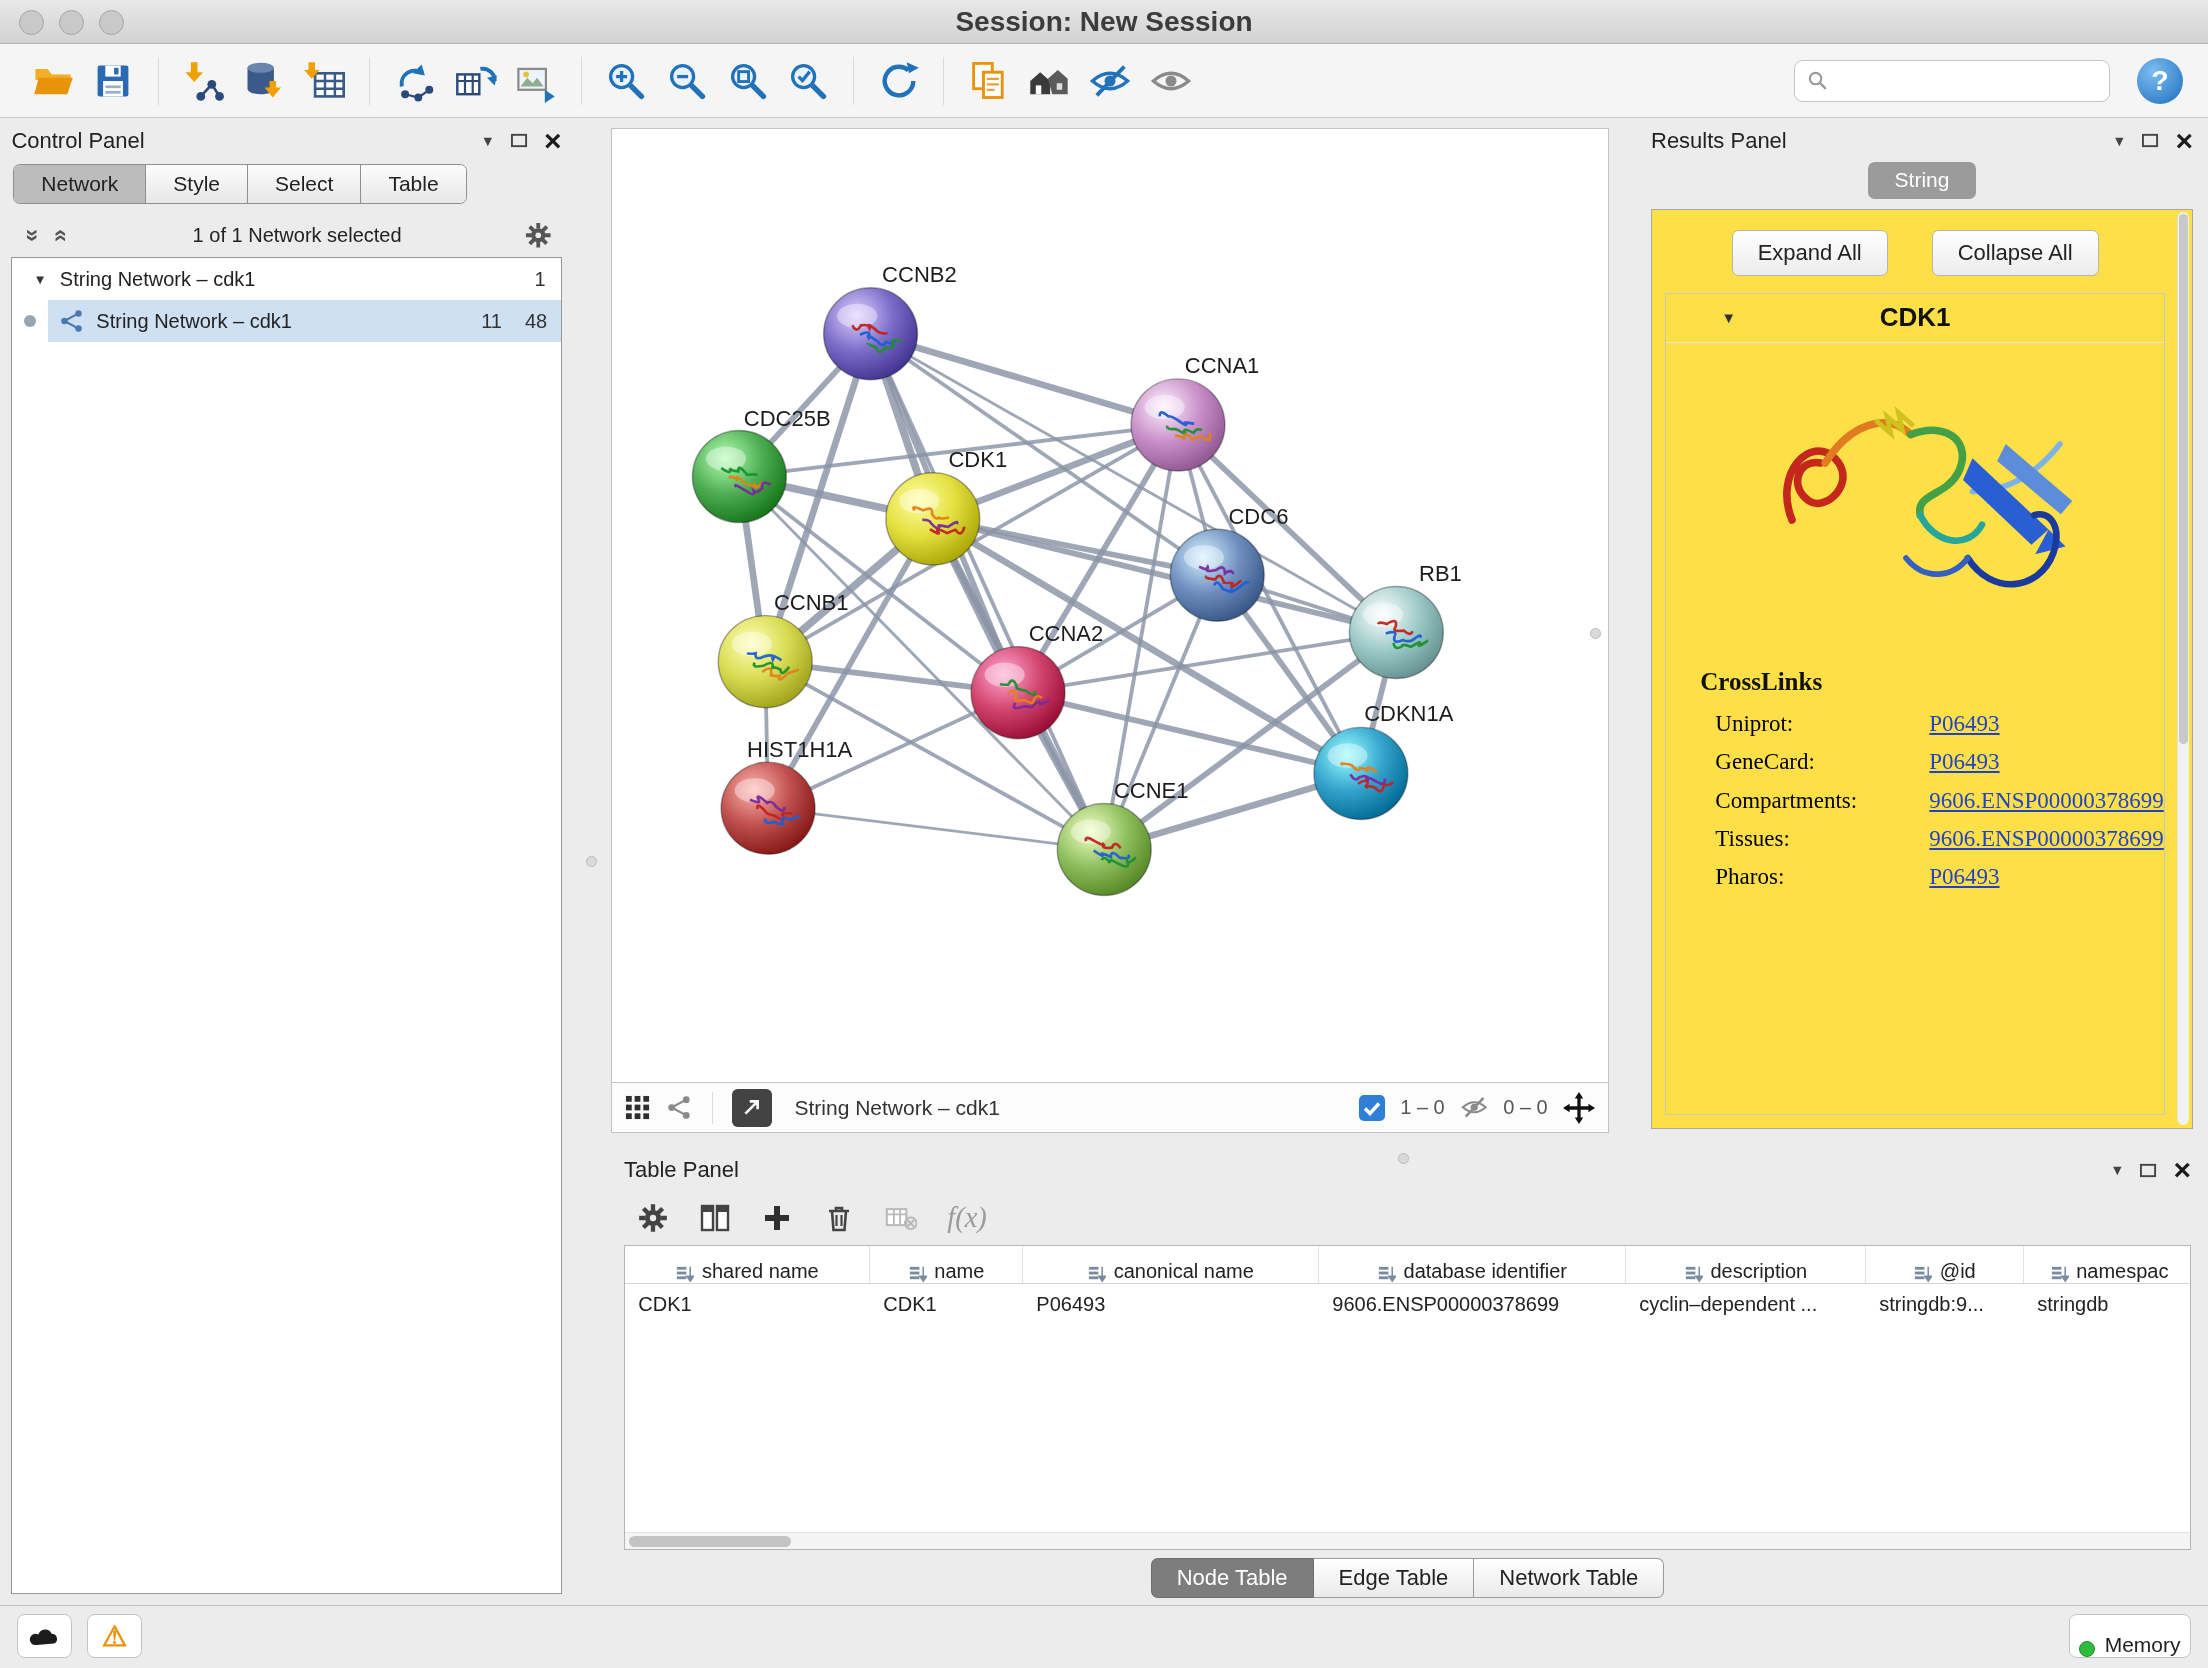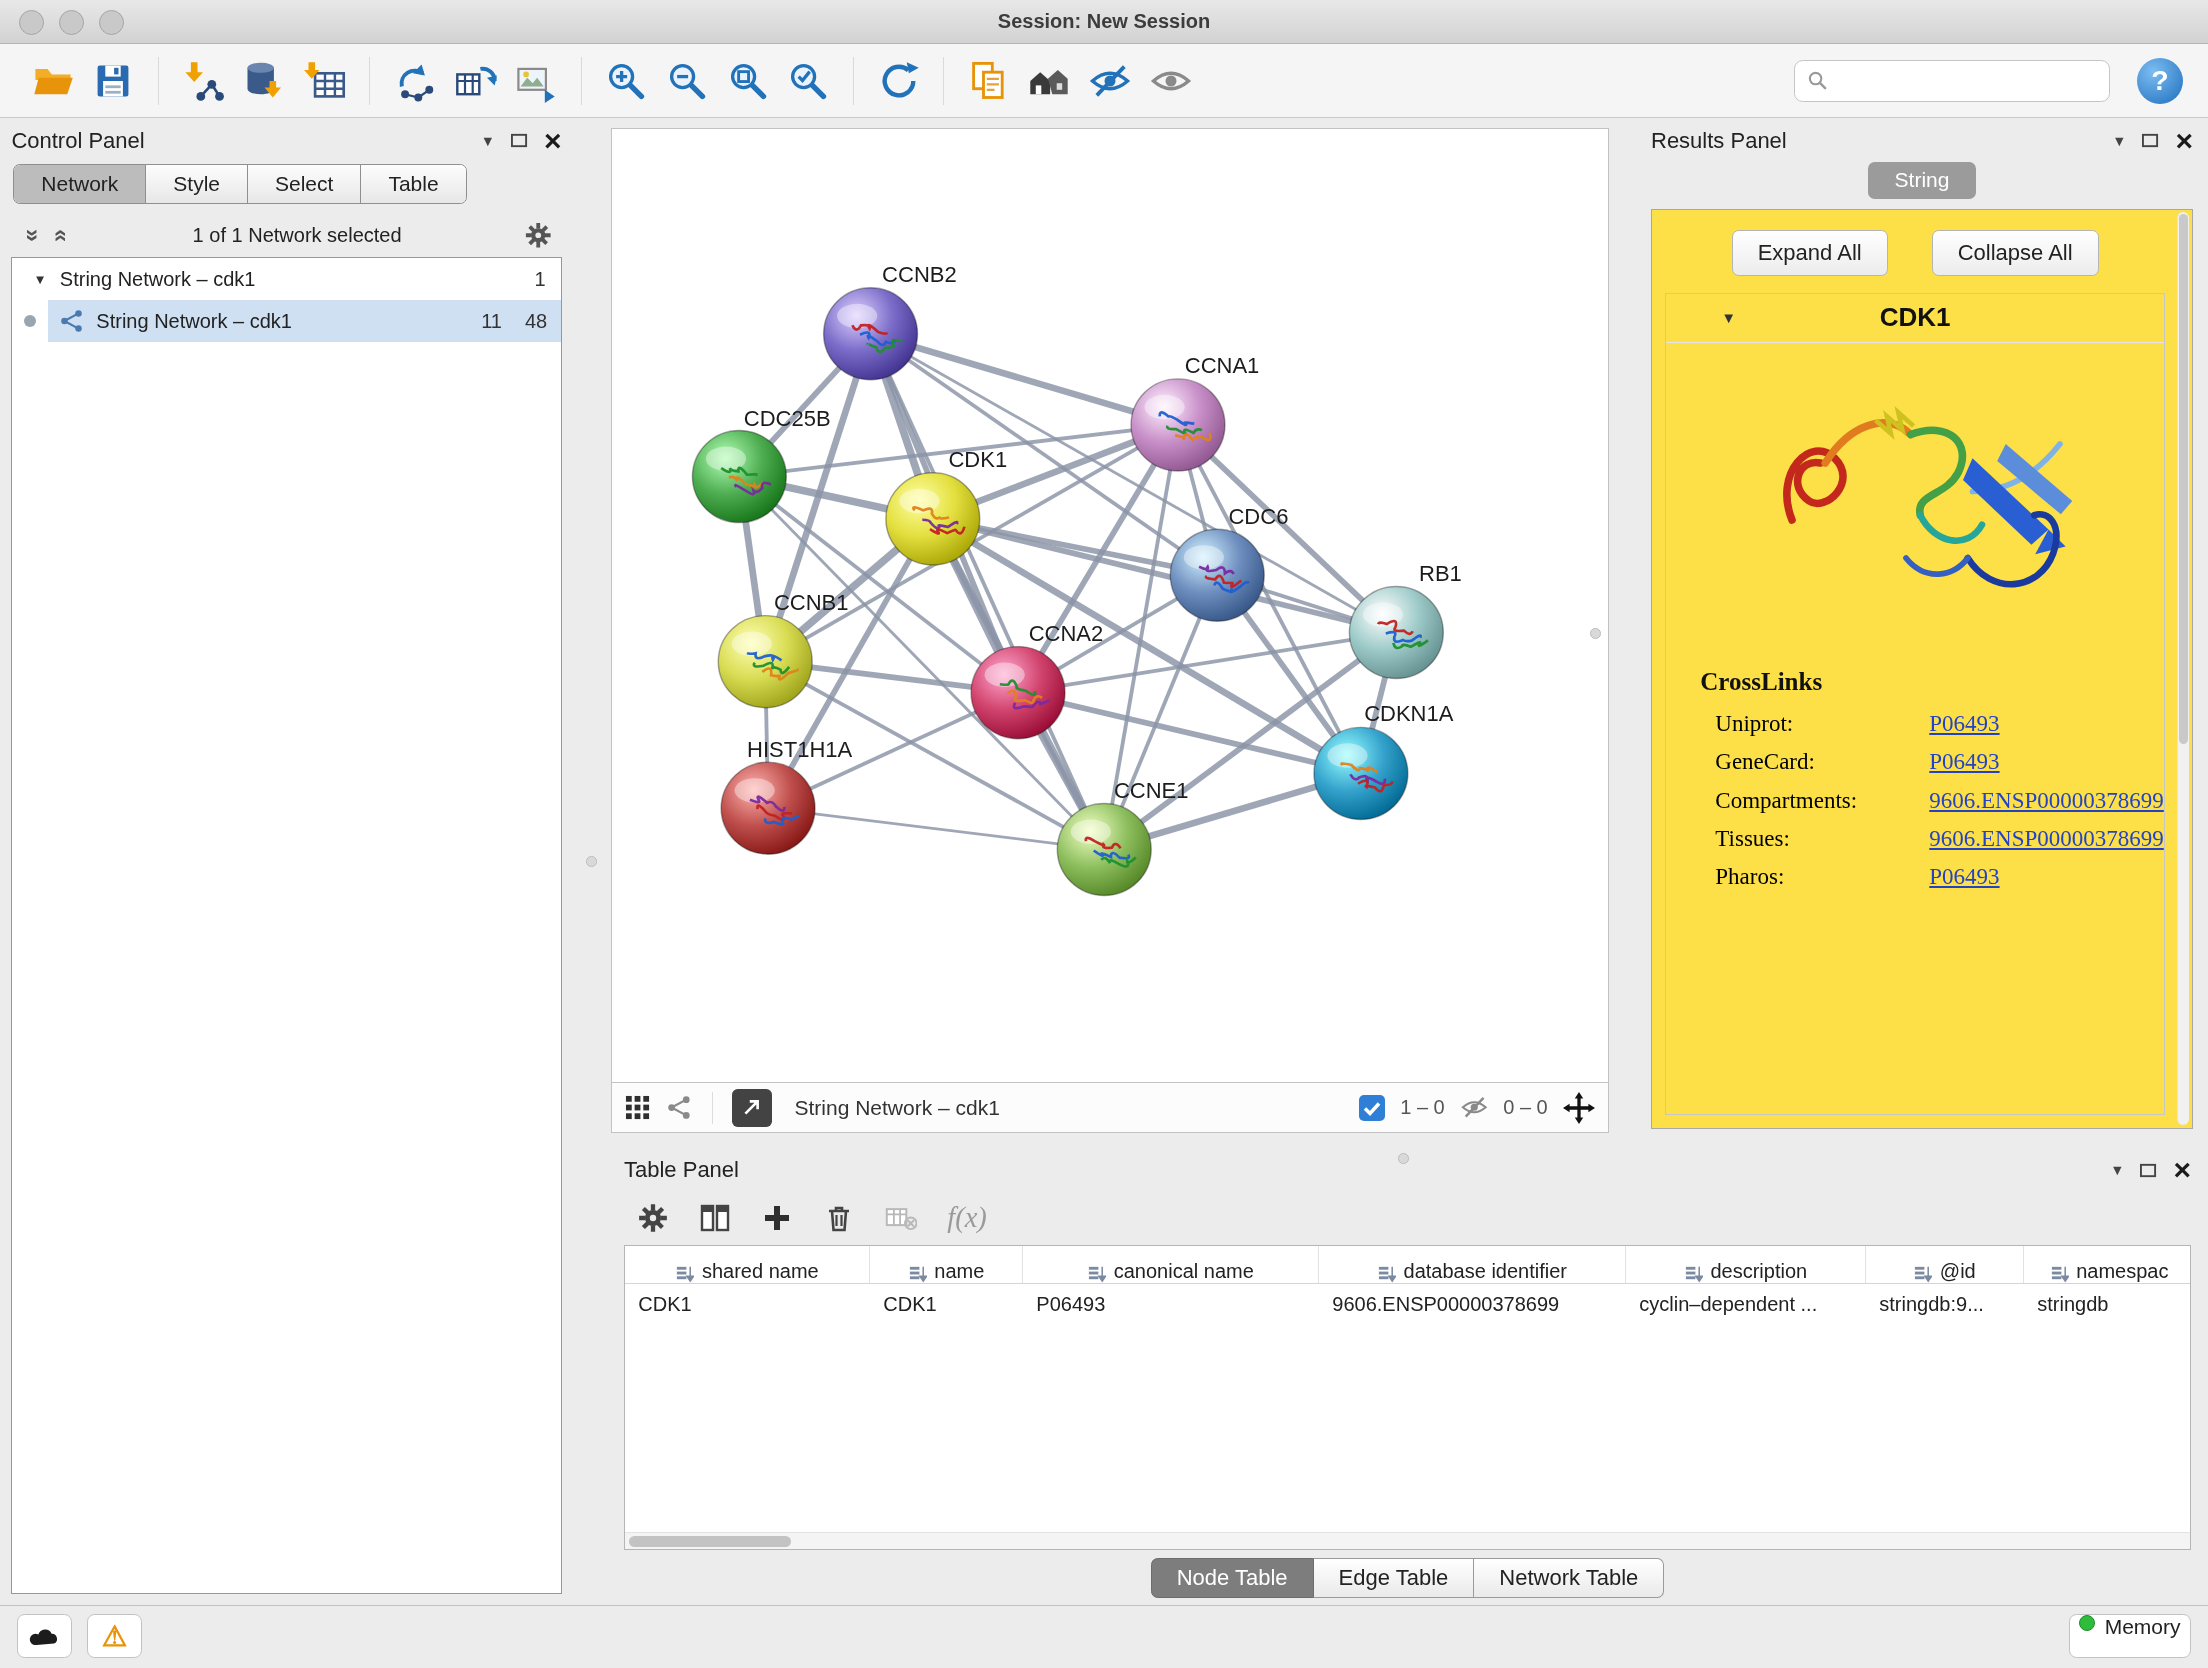--- a/index.html
+++ b/index.html
@@ -3,21 +3,21 @@
 <meta charset="utf-8">
 <style>
   * { box-sizing: border-box; margin: 0; padding: 0; }
   html,body { width: 2208px; height: 1668px; }
   body { font-family: "Liberation Sans", sans-serif; background: #ececec; overflow: hidden; position: relative; }
 
   
   .titlebar { height: 44px; background: linear-gradient(#e8e8e8,#d2d2d2); border-bottom: 1px solid #b4b4b4; display: flex; align-items: center; position: relative; }
   .traffic { position: absolute; left: 19px; top: 9.5px; display: flex; gap: 15px; }
   .traffic span { width: 25px; height: 25px; border-radius: 50%; background: #c9c9c9; border: 1px solid #a6a6a6; display:block; }
-  .title-text { flex: 1; text-align: center; font-size: 20px; font-weight: bold; color: #3c3c3c; }
+  .title-text { flex: 1; text-align: center; font-size: 28px; font-weight: bold; color: #3c3c3c; }
 
   
   .toolbar { height: 74px; background: #f5f5f5; border-bottom: 1px solid #c9c9c9; display: flex; align-items: center; padding: 0 25px; gap: 5.7px; }
   .tbtn { width: 55px; height: 55px; display: flex; align-items: center; justify-content: center; border-radius: 5.7px; flex: none; }
   .tbtn svg { width: 44px; height: 44px; }
   .tsep { width: 1px; height: 48px; background: #dadada; margin: 0 11.4px; flex: none; }
   .search-box { margin-left: auto; width: 316px; height: 42px; background: #fff; border: 1px solid #c5c5c5; border-radius: 8.6px; display: flex; align-items: center; padding: 0 11.4px; gap: 7.6px; flex: none; }
   .search-box input { border: none; outline: none; flex: 1; font-size: 19px; font-family: inherit; background: transparent; }
   .help-btn { width: 46px; height: 46px; border-radius: 50%; background: radial-gradient(circle at 35% 30%, #7cbdf2, #1d6dbd); color: #fff; font-size: 28.5px; font-weight: bold; display: flex; align-items: center; justify-content: center; margin-left: 21px; flex: none; }
 
@@ -109,21 +109,21 @@
   .tp-tabs { height: 55px; display: flex; align-items: center; justify-content: center; flex: none; }
   .tp-tab { height: 40px; display: flex; align-items: center; padding: 0 25px; font-size: 22px; border: 1px solid #9a9a9a; border-left: none; background: linear-gradient(#fff,#eaeaea); color: #222; }
   .tp-tab:first-child { border-left: 1px solid #9a9a9a; border-radius: 6.7px 0 0 6.7px; }
   .tp-tab:last-child { border-radius: 0 6.7px 6.7px 0; }
   .tp-tab.active { background: #7d7d7d; color: #fff; border-color: #6d6d6d; }
 
   
   .statusbar { height: 61px; border-top: 1px solid #c2c2c2; display: flex; align-items: center; padding: 0 17px; gap: 15px; background: #ececec; }
   .sb-btn { height: 44px; min-width: 55px; background: #fff; border: 1px solid #c2c2c2; border-radius: 7.6px; display: flex; align-items: center; justify-content: center; padding: 0 9.5px; }
   .warn-glyph { color: #e8940a; font-size: 28.5px; font-weight: bold; }
-  .memory-btn { margin-left: auto; gap: 9.5px; font-size: 21px; color: #222; display: flex; align-items: flex-start; }
+  .memory-btn { margin-left: auto; gap: 9.5px; font-size: 21px; color: #222; display: flex; align-items: flex-end; }
   .mem-dot { width: 16px; height: 16px; border-radius: 50%; background: #2dbd3a; border: 1px solid #1d8d2a; }
 
   .split-dot { position: absolute; width: 10.5px; height: 10.5px; border-radius: 50%; background: #d9d9d9; border: 1px solid #bdbdbd; z-index: 5; }
 </style>
 </head>
 <body>
 
 <div class="titlebar">
   <div class="traffic">
     <span></span>

